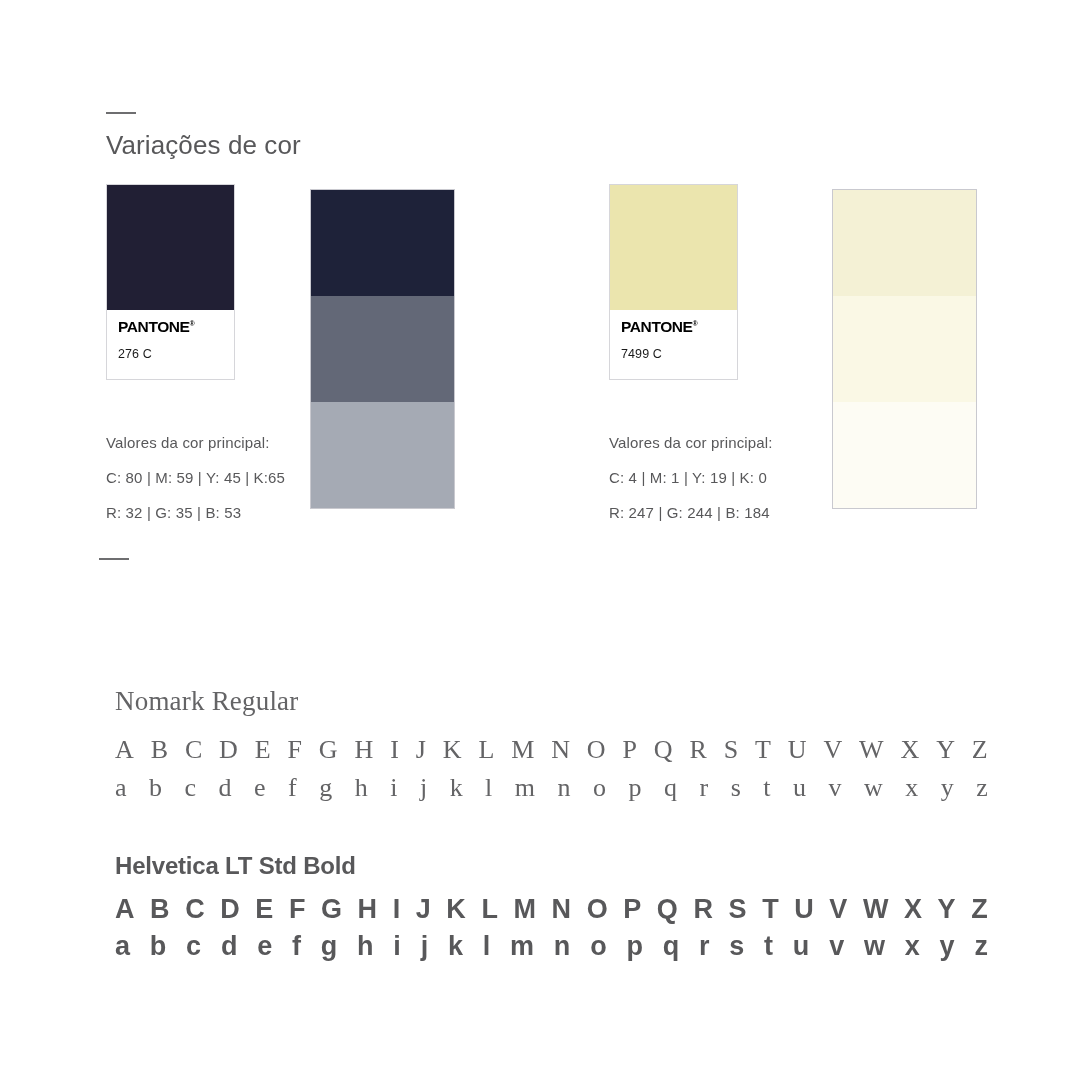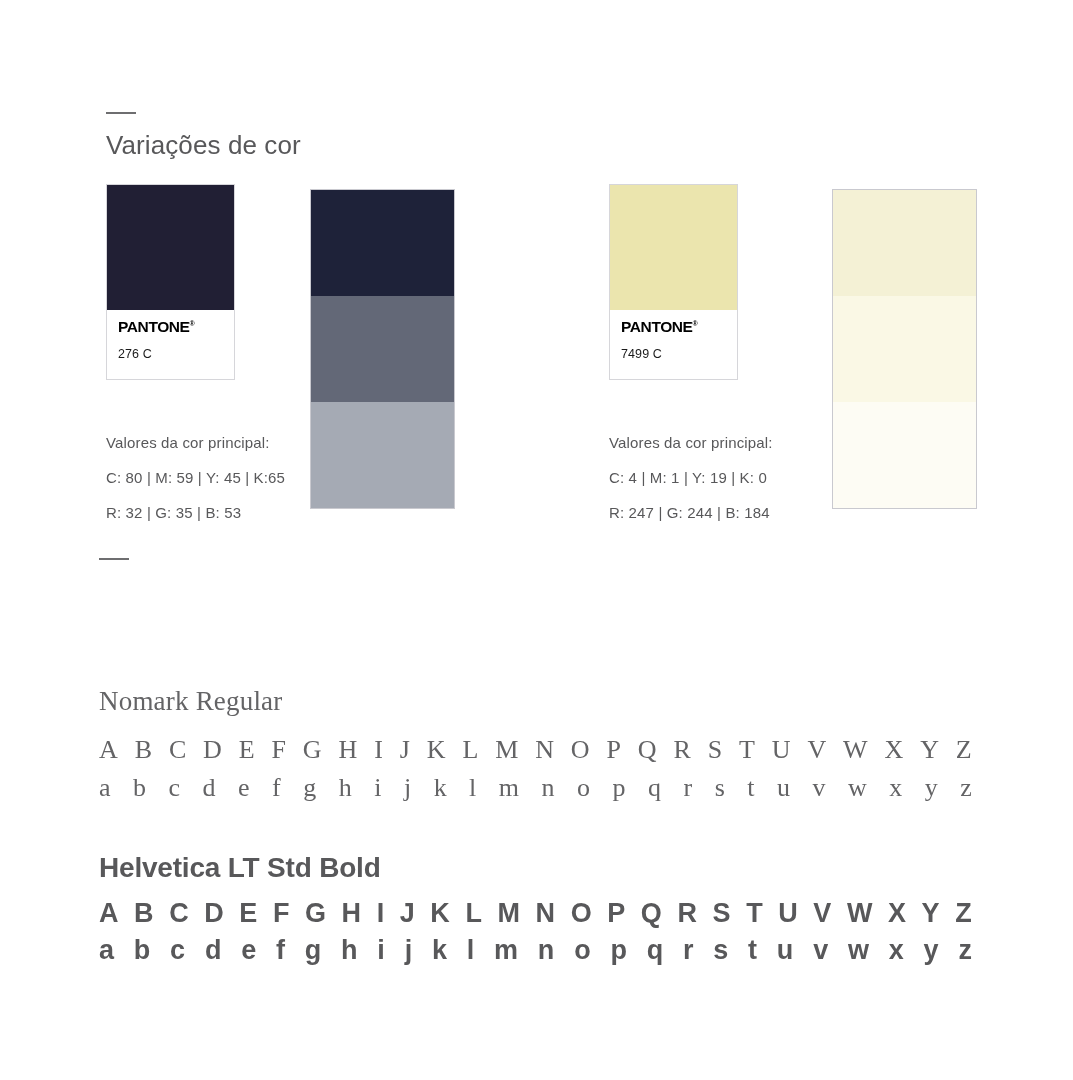--- a/index.html
+++ b/index.html
@@ -129,35 +129,35 @@
 
   
   #fonts-section {
     position: absolute;
     left: 99px;
     top: 558px;
     width: 900px;
   }
   #fonts-section .section-rule { margin-bottom: 16px; }
 
-  .font-block { position: absolute; left: 0; width: 900px; }
+  .font-block { position: absolute; left: 16px; width: 900px; }
   #font-serif { top: 128px; }
   #font-sans  { top: 294px; }
 
   .font-name-serif {
     font-family: "Liberation Serif", serif;
     font-size: 27px;
     font-weight: 400;
     color: #646466;
     letter-spacing: 0.2px;
     margin: 0 0 18px 0;
   }
   .font-name-sans {
     font-family: "Liberation Sans", sans-serif;
-    font-size: 28px;
+    font-size: 24px;
     font-weight: bold;
     color: #58585a;
     letter-spacing: -0.2px;
     margin: 0 0 14px 0;
   }
 
   .alpha-row {
     display: flex;
     justify-content: space-between;
     width: 873px;

